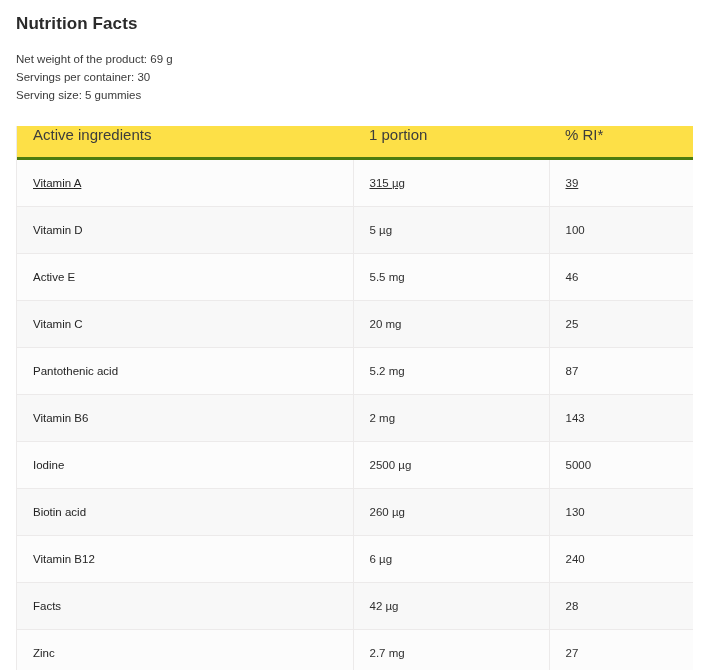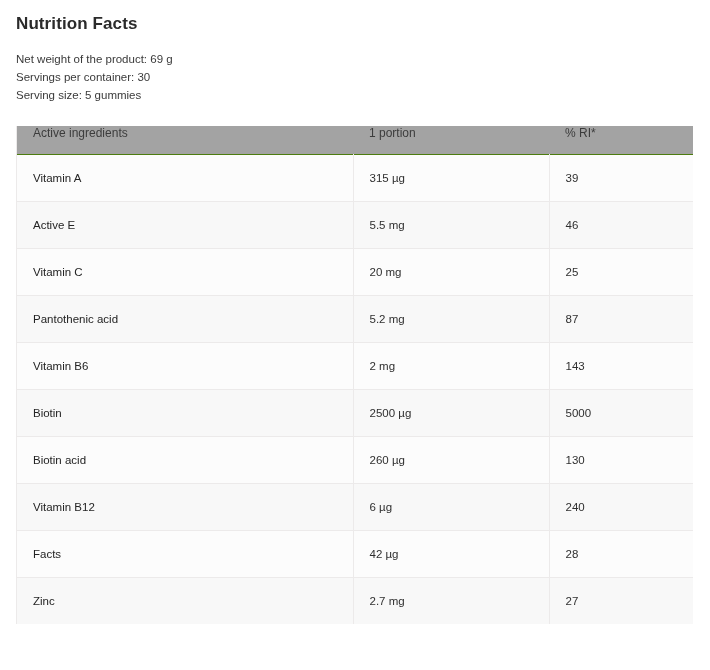--- a/index.html
+++ b/index.html
@@ -38,41 +38,42 @@
     border-collapse: collapse;
     width: 676px;
     table-layout: fixed;
   }
   table.nutrition col.c1 { width: 336px; }
   table.nutrition col.c2 { width: 196px; }
   table.nutrition col.c3 { width: 144px; }
 
   table.nutrition thead th {
     text-align: left;
-    font-size: 12px;
+    font-size: 15px;
     font-weight: normal;
     color: #3c3c3c;
     padding: 0 0 14px 16px;
     border: none;
-    background: #a3a3a3;
+    background: #fde047;
   }
   table.nutrition tbody td {
     font-size: 11.5px;
     color: #2f2f2f;
     padding: 15px 0 15px 16px;
     border-top: 1px solid #eceaea;
     border-right: 1px solid #eceaea;
     background: #fbfbfb;
     height: 16px;
   }
   table.nutrition tbody tr td:last-child {
     border-right: none;
   }
   table.nutrition tbody tr:first-child td {
-    border-top: 1px solid #4d7c0f;
+    border-top: 3px solid #4d7c0f;
+    text-decoration: underline;
   }
   table.nutrition tbody td.name {
     font-weight: normal;
     color: #242424;
   }
   table.nutrition tbody tr:nth-child(even) td {
     background: #f8f8f8;
   }
   table.nutrition tbody tr:nth-child(odd) td {
     background: #fcfcfc;
@@ -111,41 +112,46 @@
           <th>% RI*</th>
         </tr>
       </thead>
       <tbody>
         <tr>
           <td class="name">Vitamin A</td>
           <td>315 µg</td>
           <td>39</td>
         </tr>
         <tr>
+          <td class="name">Vitamin D</td>
+          <td>5 µg</td>
+          <td>100</td>
+        </tr>
+        <tr>
           <td class="name">Active E</td>
           <td>5.5 mg</td>
           <td>46</td>
         </tr>
         <tr>
           <td class="name">Vitamin C</td>
           <td>20 mg</td>
           <td>25</td>
         </tr>
         <tr>
           <td class="name">Pantothenic acid</td>
           <td>5.2 mg</td>
           <td>87</td>
         </tr>
         <tr>
           <td class="name">Vitamin B6</td>
           <td>2 mg</td>
           <td>143</td>
         </tr>
         <tr>
-          <td class="name">Biotin</td>
+          <td class="name">Iodine</td>
           <td>2500 µg</td>
           <td>5000</td>
         </tr>
         <tr>
           <td class="name">Biotin acid</td>
           <td>260 µg</td>
           <td>130</td>
         </tr>
         <tr>
           <td class="name">Vitamin B12</td>

